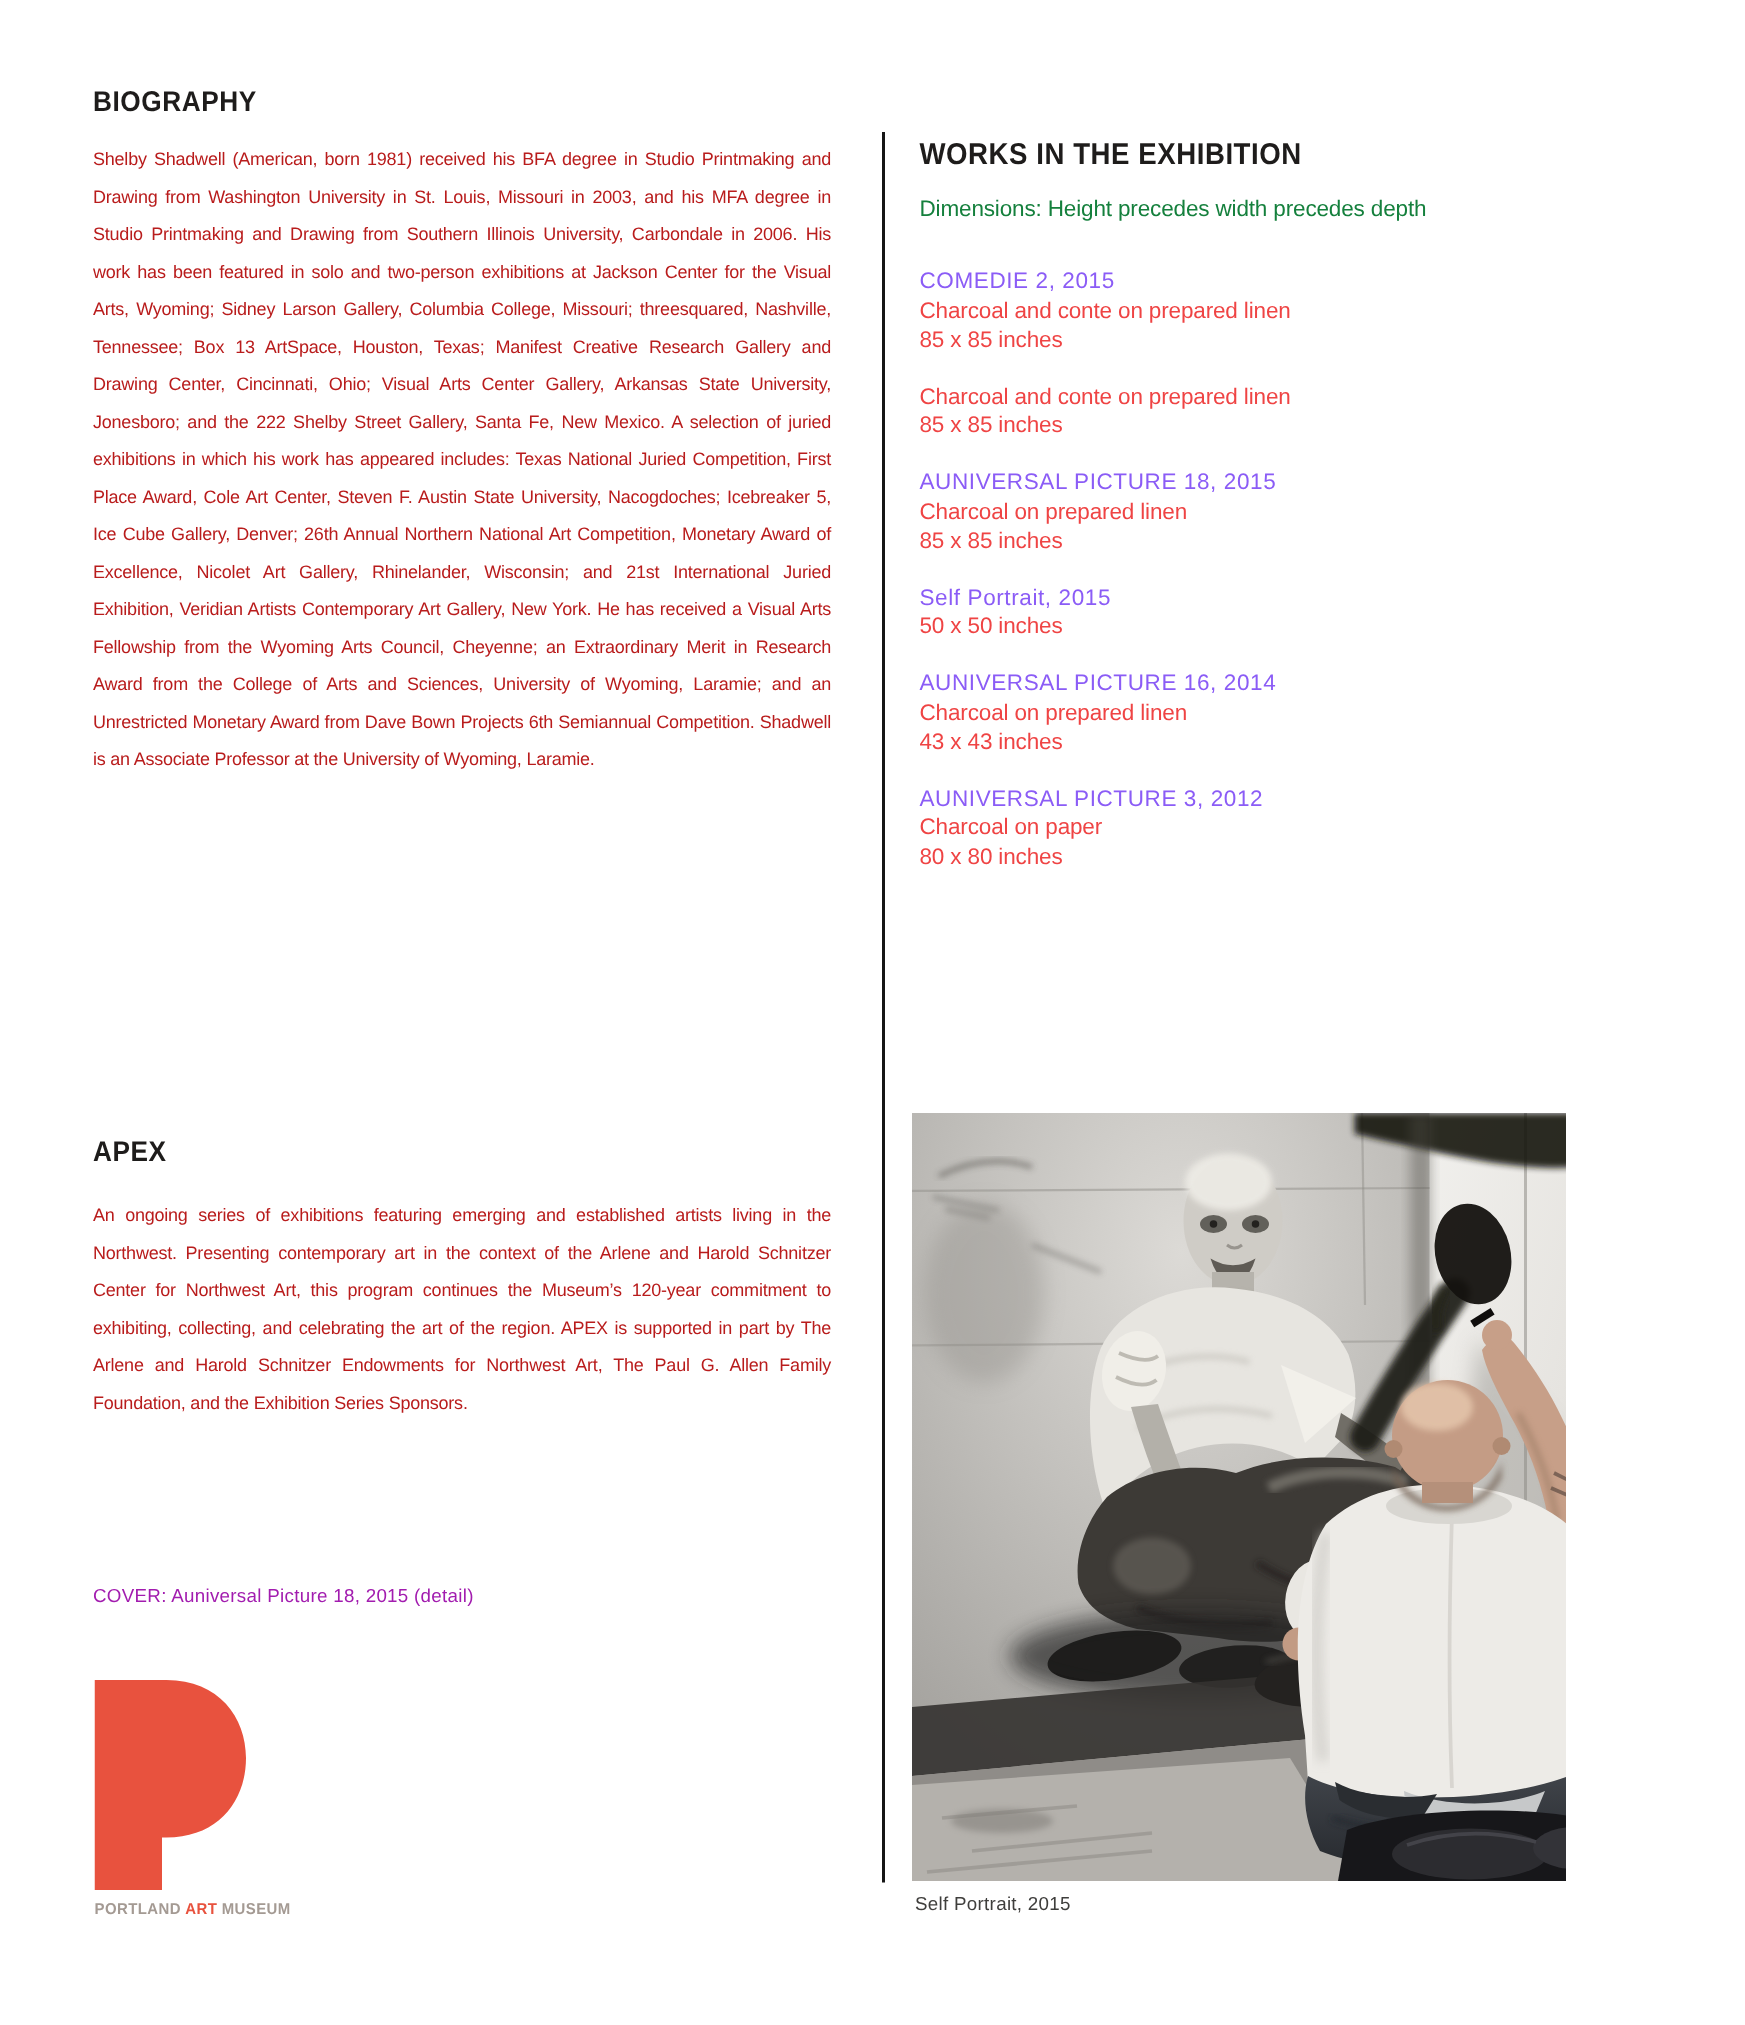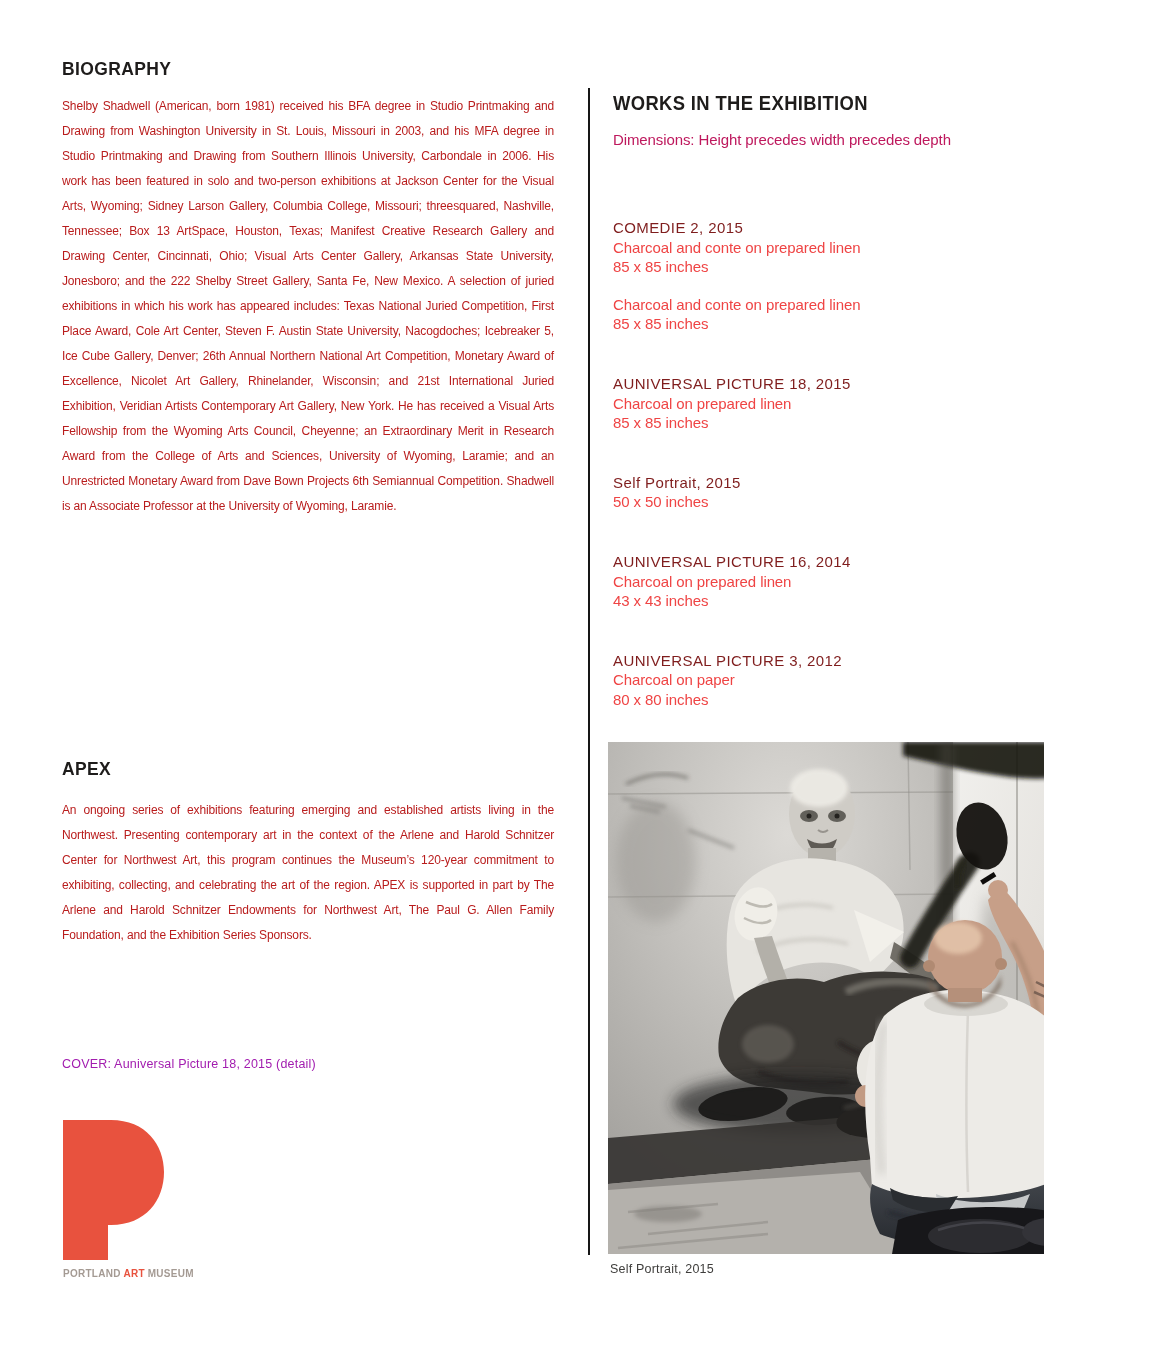--- a/index.html
+++ b/index.html
@@ -18,24 +18,24 @@
   
   #logo{position:absolute;left:63px;top:1120px;width:150px;}
   #logo svg{display:block;}
   #wordmark{margin-top:7px;font-size:10.5px;font-weight:700;letter-spacing:.3px;color:#a49a93;
             white-space:nowrap;transform:scaleX(.95);transform-origin:left top;}
   #wordmark .accent{color:#e8523e;margin:0 3px;}
   
   #divider{position:absolute;left:588px;top:88px;width:1.5px;height:1167px;background:#161616;}
   
   #works-heading{left:613px;top:92px;font-size:20px;}
-  #dims-note{position:absolute;left:613px;top:131px;font-size:15px;color:#be185d;letter-spacing:-.1px;}
+  #dims-note{position:absolute;left:613px;top:131px;font-size:15px;color:#15803d;letter-spacing:-.1px;}
   #works-list{position:absolute;left:613px;top:178px;width:430px;}
   .work{margin-bottom:18px;font-size:15px;line-height:19.6px;letter-spacing:-.1px;}
-  .work .w-title{letter-spacing:.4px;color:#7f1d1d;margin-top:40px;}
+  .work .w-title{letter-spacing:.4px;color:#8b5cf6;}
   .work .w-medium,.work .w-size{color:#ef4444;}
   
   #photo{position:absolute;left:608px;top:742px;width:470px;height:512px;}
   #photo svg{display:block;}
   #photo-caption{position:absolute;left:610px;top:1262px;font-size:12.5px;color:#3f3e3c;letter-spacing:.2px;}
   
   #edge-strip{position:absolute;left:1150px;top:0;width:13px;height:1350px;}
 </style>
 </head>
 <body>

